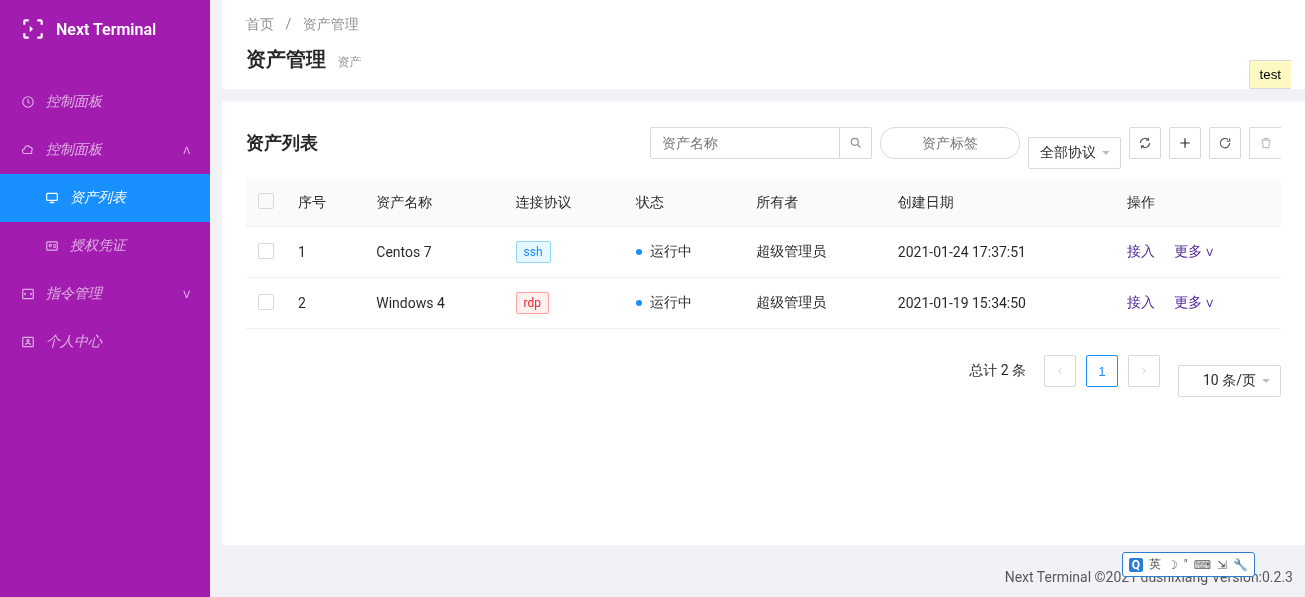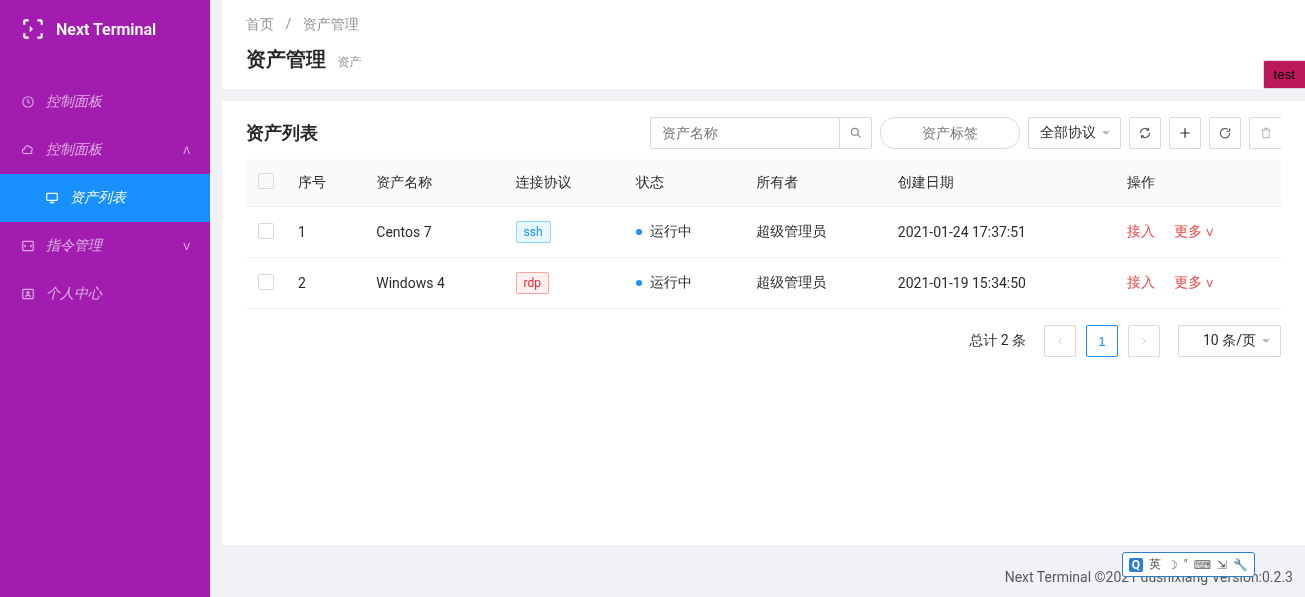--- a/index.html
+++ b/index.html
@@ -22,42 +22,42 @@
 .breadcrumb .sep { margin: 0 8px; }
 .page-title { font-size: 20px; font-weight: 600; display: inline-block; }
 .page-subtitle { color: rgba(0,0,0,0.45); margin-left: 8px; font-size: 12px; }
 .search-area { display: flex; align-items: center; justify-content: space-between; margin-bottom: 10px; }
 .search-right { display: flex; gap: 8px; align-items: center; }
 .input-group { display: flex; }
 .input { border: 1px solid #d9d9d9; border-radius: 2px; padding: 4px 11px; height: 32px; font-size: 14px; outline: none; }
 .input-search { width: 190px; border-radius: 2px 0 0 2px; }
 .search-btn { width: 32px; height: 32px; border: 1px solid #d9d9d9; border-left: none; border-radius: 0 2px 2px 0; background: #fff; cursor: pointer; display: flex; align-items: center; justify-content: center; }
 .input-tags { width: 140px; text-align: center; border-radius: 15px; }
-.select { border: 1px solid #d9d9d9; border-radius: 2px; padding: 4px 24px 4px 11px; height: 32px; font-size: 14px; background: #fff; cursor: pointer; position: relative; display: flex; align-items: center; }
+.select { border: 1px solid #d9d9d9; border-radius: 2px; padding: 4px 24px 4px 11px; height: 32px; font-size: 14px; background: #fff; cursor: pointer; position: relative; display: flex; align-items: center; margin-top: 20px; }
 .select::after { content: ''; position: absolute; right: 10px; top: 13px; border: 4px solid transparent; border-top-color: rgba(0,0,0,0.25); }
 .icon-btn { width: 32px; height: 32px; border: 1px solid #d9d9d9; border-radius: 2px; background: #fff; cursor: pointer; display: flex; align-items: center; justify-content: center; font-size: 14px; }
 .table { width: 100%; border-collapse: collapse; }
 .table th { text-align: left; padding: 14px 12px; font-weight: 500; background: #fafafa; border-bottom: 1px solid #f0f0f0; font-size: 14px; }
 .table td { padding: 14px 12px; border-bottom: 1px solid #f0f0f0; font-size: 14px; }
 .checkbox { width: 16px; height: 16px; border: 1px solid #d9d9d9; border-radius: 2px; display: inline-block; cursor: pointer; }
 .tag { display: inline-block; padding: 0 7px; font-size: 12px; line-height: 20px; border-radius: 2px; border: 1px solid; }
 .tag-blue { color: #1890ff; background: #e6f7ff; border-color: #91d5ff; }
 .tag-red { color: #f5222d; background: #fff1f0; border-color: #ffa39e; }
 .status-dot { display: inline-block; width: 6px; height: 6px; border-radius: 50%; background: #1890ff; margin-right: 8px; vertical-align: middle; }
-.link { color: #ef4444; cursor: pointer; text-decoration: none; }
+.link { color: #4c1d95; cursor: pointer; text-decoration: none; }
 .link + .link { margin-left: 16px; }
 .more-arrow { font-size: 10px; margin-left: 4px; }
 .pagination { display: flex; align-items: center; justify-content: flex-end; padding: 16px 0 4px; gap: 10px; }
 .pag-text { margin-right: 8px; }
 .pag-btn { min-width: 32px; height: 32px; border: 1px solid #d9d9d9; border-radius: 2px; background: #fff; display: flex; align-items: center; justify-content: center; cursor: pointer; }
 .pag-btn.active { border-color: #1890ff; color: #1890ff; }
 .pag-btn.disabled { color: rgba(0,0,0,0.25); cursor: not-allowed; }
 .footer { text-align: right; padding: 12px; color: rgba(0,0,0,0.65); font-size: 14px; margin-top: auto; }
 .list-title { font-size: 18px; font-weight: 600; }
-.top-right-btn { position: absolute; right: 0; top: 60px; border: 1px solid #d9d9d9; border-right: none; border-radius: 2px 0 0 2px; padding: 6px 10px; background: #be185d; cursor: pointer; }
+.top-right-btn { position: absolute; right: 14px; top: 60px; border: 1px solid #d9d9d9; border-right: none; border-radius: 2px 0 0 2px; padding: 6px 10px; background: #fef9c3; cursor: pointer; }
 .ime-bar { position: absolute; right: 50px; bottom: 20px; display: flex; gap: 6px; align-items: center; background: #fff; border: 1px solid #2a7fd4; border-radius: 3px; padding: 3px 6px; font-size: 12px; }
 .ime-bar .q { background: #2a7fd4; color: #fff; border-radius: 2px; padding: 0 3px; font-weight: bold; }
 .ime-bar span { color: #555; cursor: pointer; }
 .content-card.header-card { margin-top: 0; position: relative; }
 </style>
 </head>
 <body>
 
 <div class="layout">
   <aside class="sidebar">
@@ -89,20 +89,30 @@
       </li>
       <ul class="submenu">
         <li class="menu-item selected">
           <span class="icon">
             <svg width="14" height="14" viewBox="0 0 24 24" fill="none" stroke="currentColor" stroke-width="2">
                 <rect x="3" y="4" width="18" height="12" rx="1"></rect>
                 <path d="M8 20h8M12 16v4"></path>
               </svg>
           </span>
           <span class="label">资产列表</span>
+        </li>
+        <li class="menu-item">
+          <span class="icon">
+            <svg width="14" height="14" viewBox="0 0 24 24" fill="none" stroke="currentColor" stroke-width="2">
+                <rect x="3" y="5" width="18" height="14" rx="1"></rect>
+                <circle cx="9" cy="11" r="2"></circle>
+                <path d="M14 10h5M14 14h5"></path>
+              </svg>
+          </span>
+          <span class="label">授权凭证</span>
         </li>
       </ul>
       <li class="menu-item">
         <span class="icon">
           <svg width="14" height="14" viewBox="0 0 24 24" fill="none" stroke="currentColor" stroke-width="2">
               <rect x="3" y="4" width="18" height="16" rx="1"></rect>
               <path d="M8 10l-2 2 2 2M16 10l2 2-2 2"></path>
             </svg>
         </span>
         <span class="label">指令管理</span>

